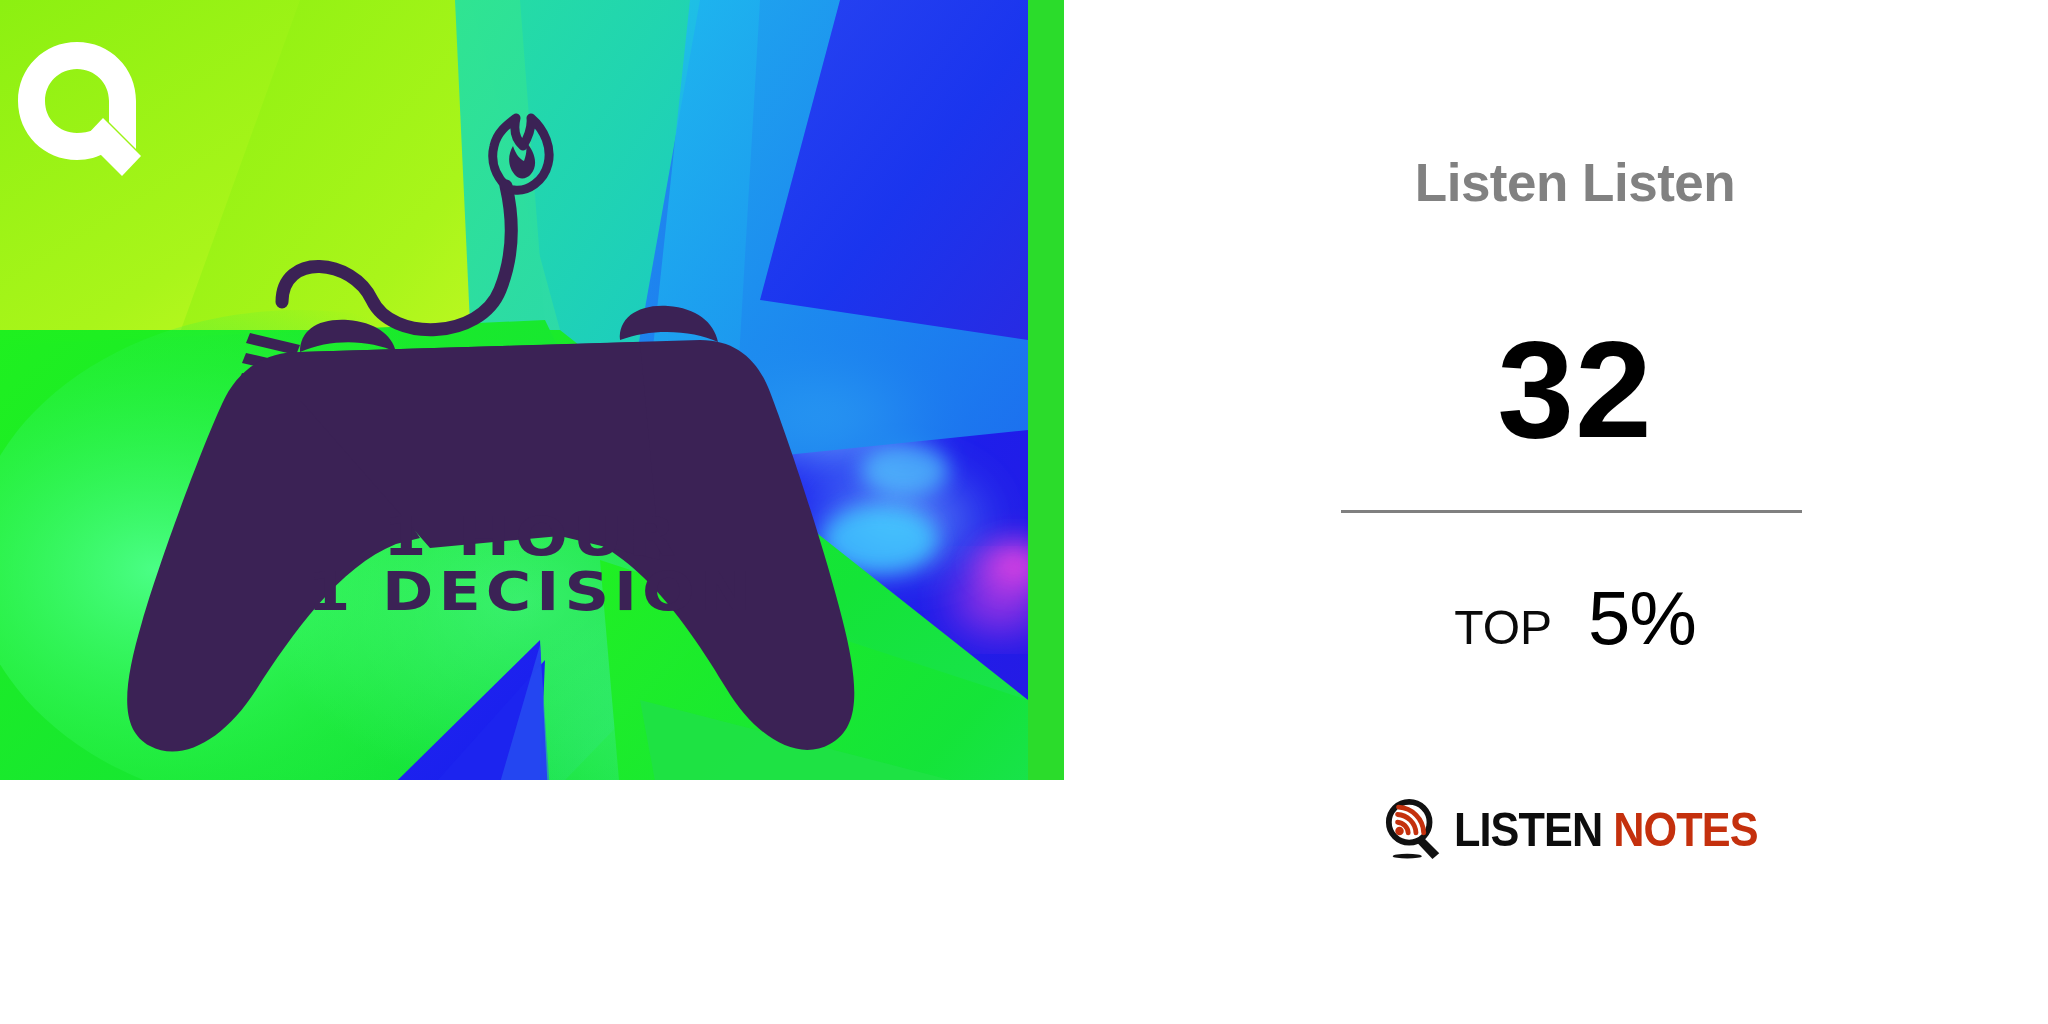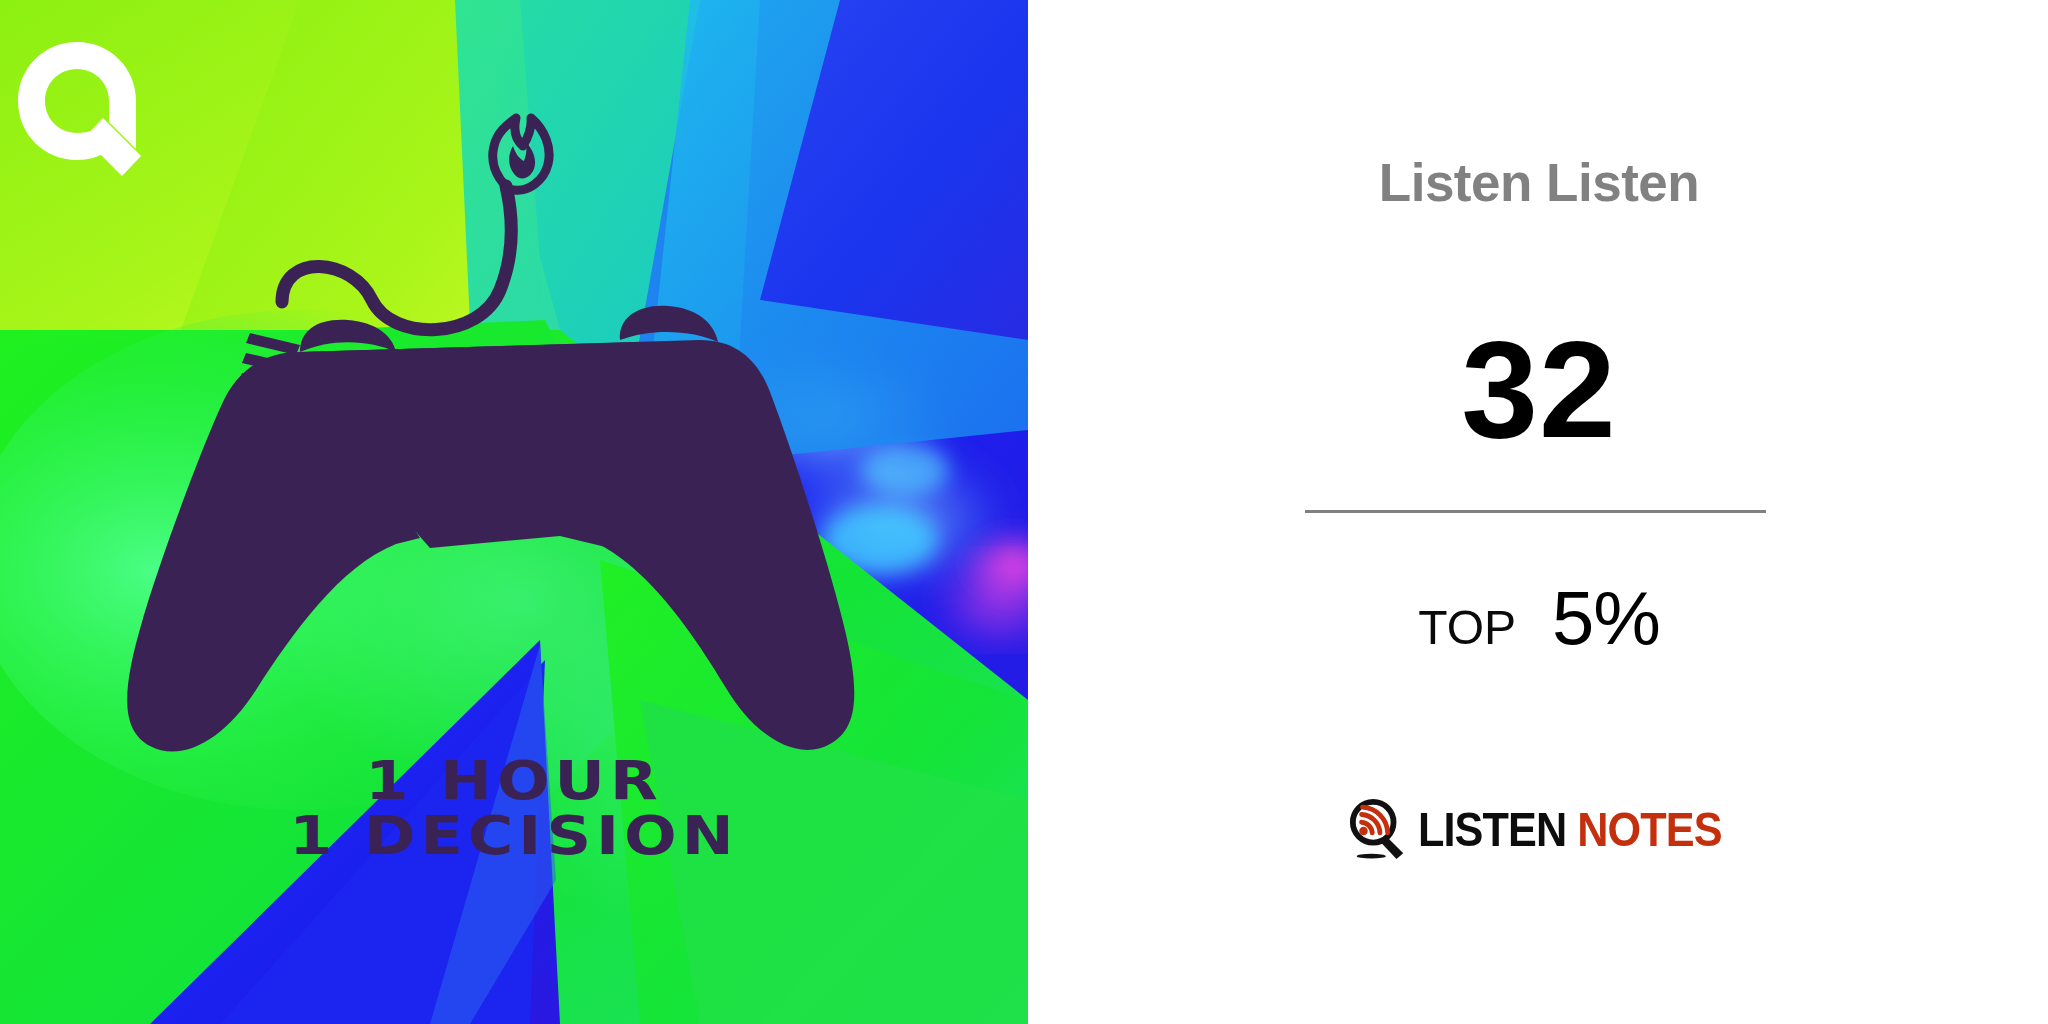--- a/index.html
+++ b/index.html
@@ -18,24 +18,25 @@
     width: 2048px;
     height: 1024px;
     display: flex;
     background: #ffffff;
   }
 
   
   #artwork {
     position: relative;
     width: 1028px;
-    height: 1024px;
+    height: 780px;
     flex: 0 0 1028px;
     overflow: hidden;
     background: #2bdc2b;
+    padding-left: 36px;
   }
   #artwork-svg {
     position: absolute;
     inset: 0;
     width: 1028px;
     height: 1024px;
     display: block;
   }
   #artwork-title {
     position: absolute;

